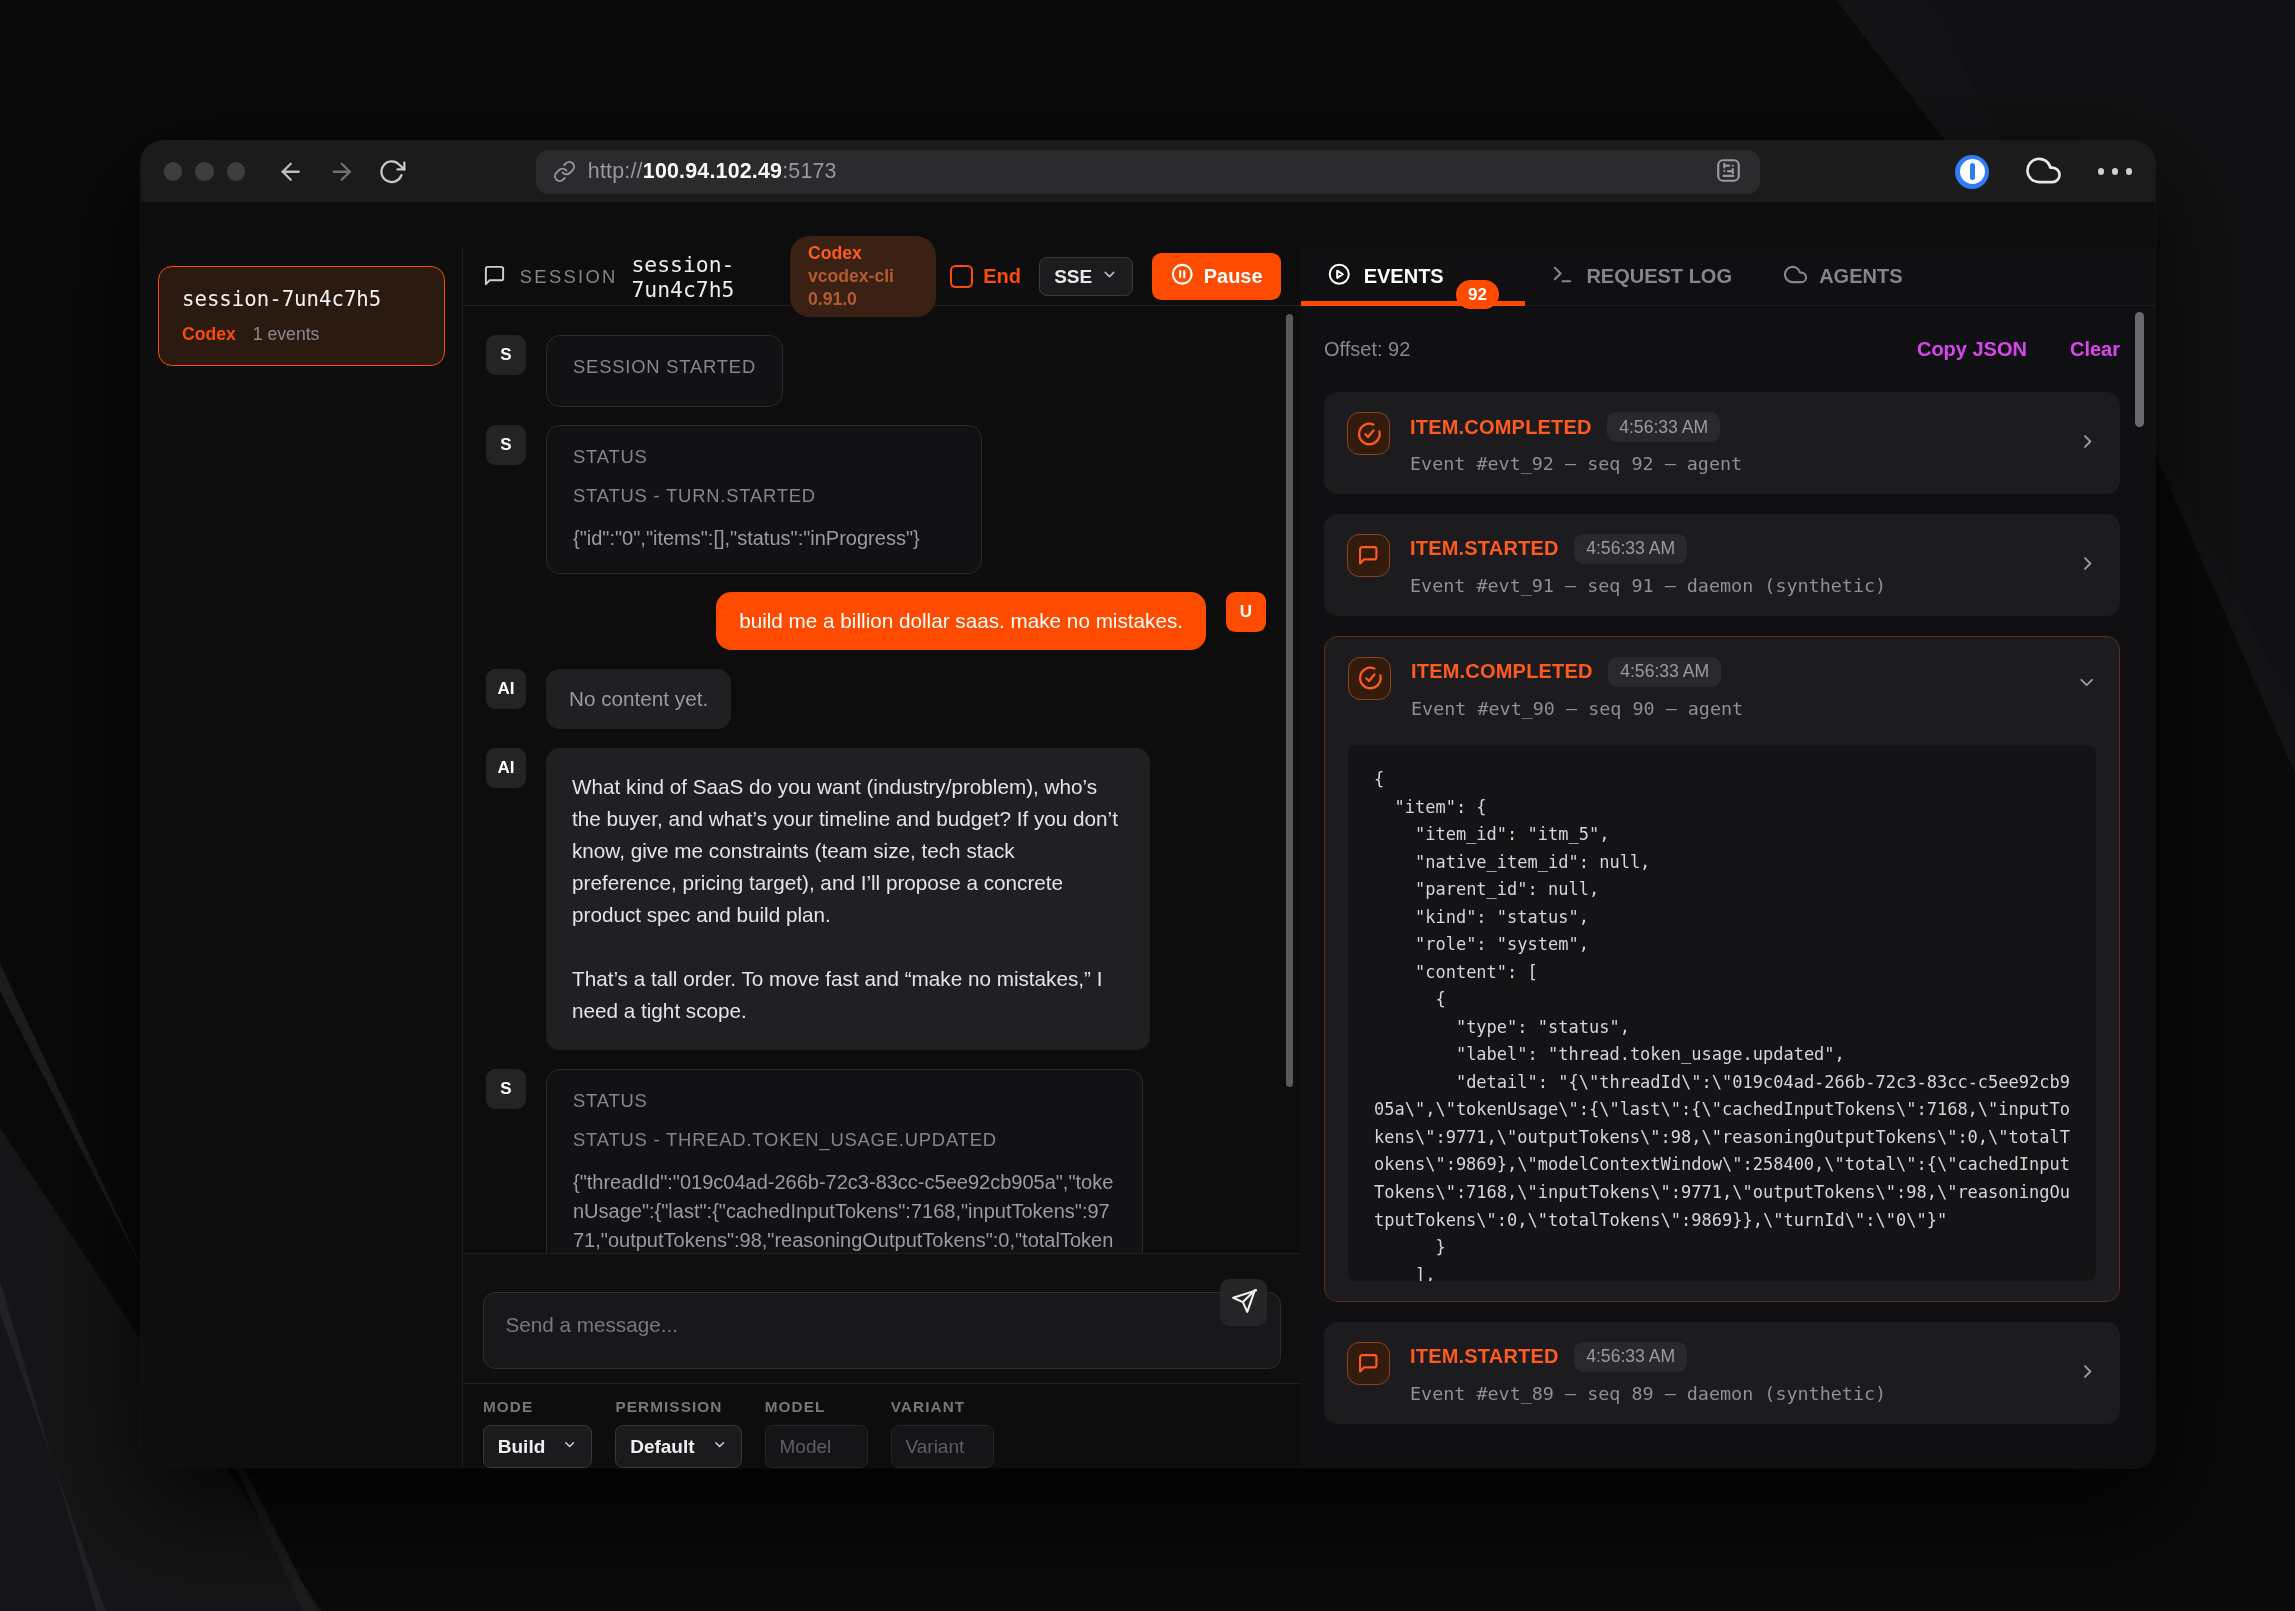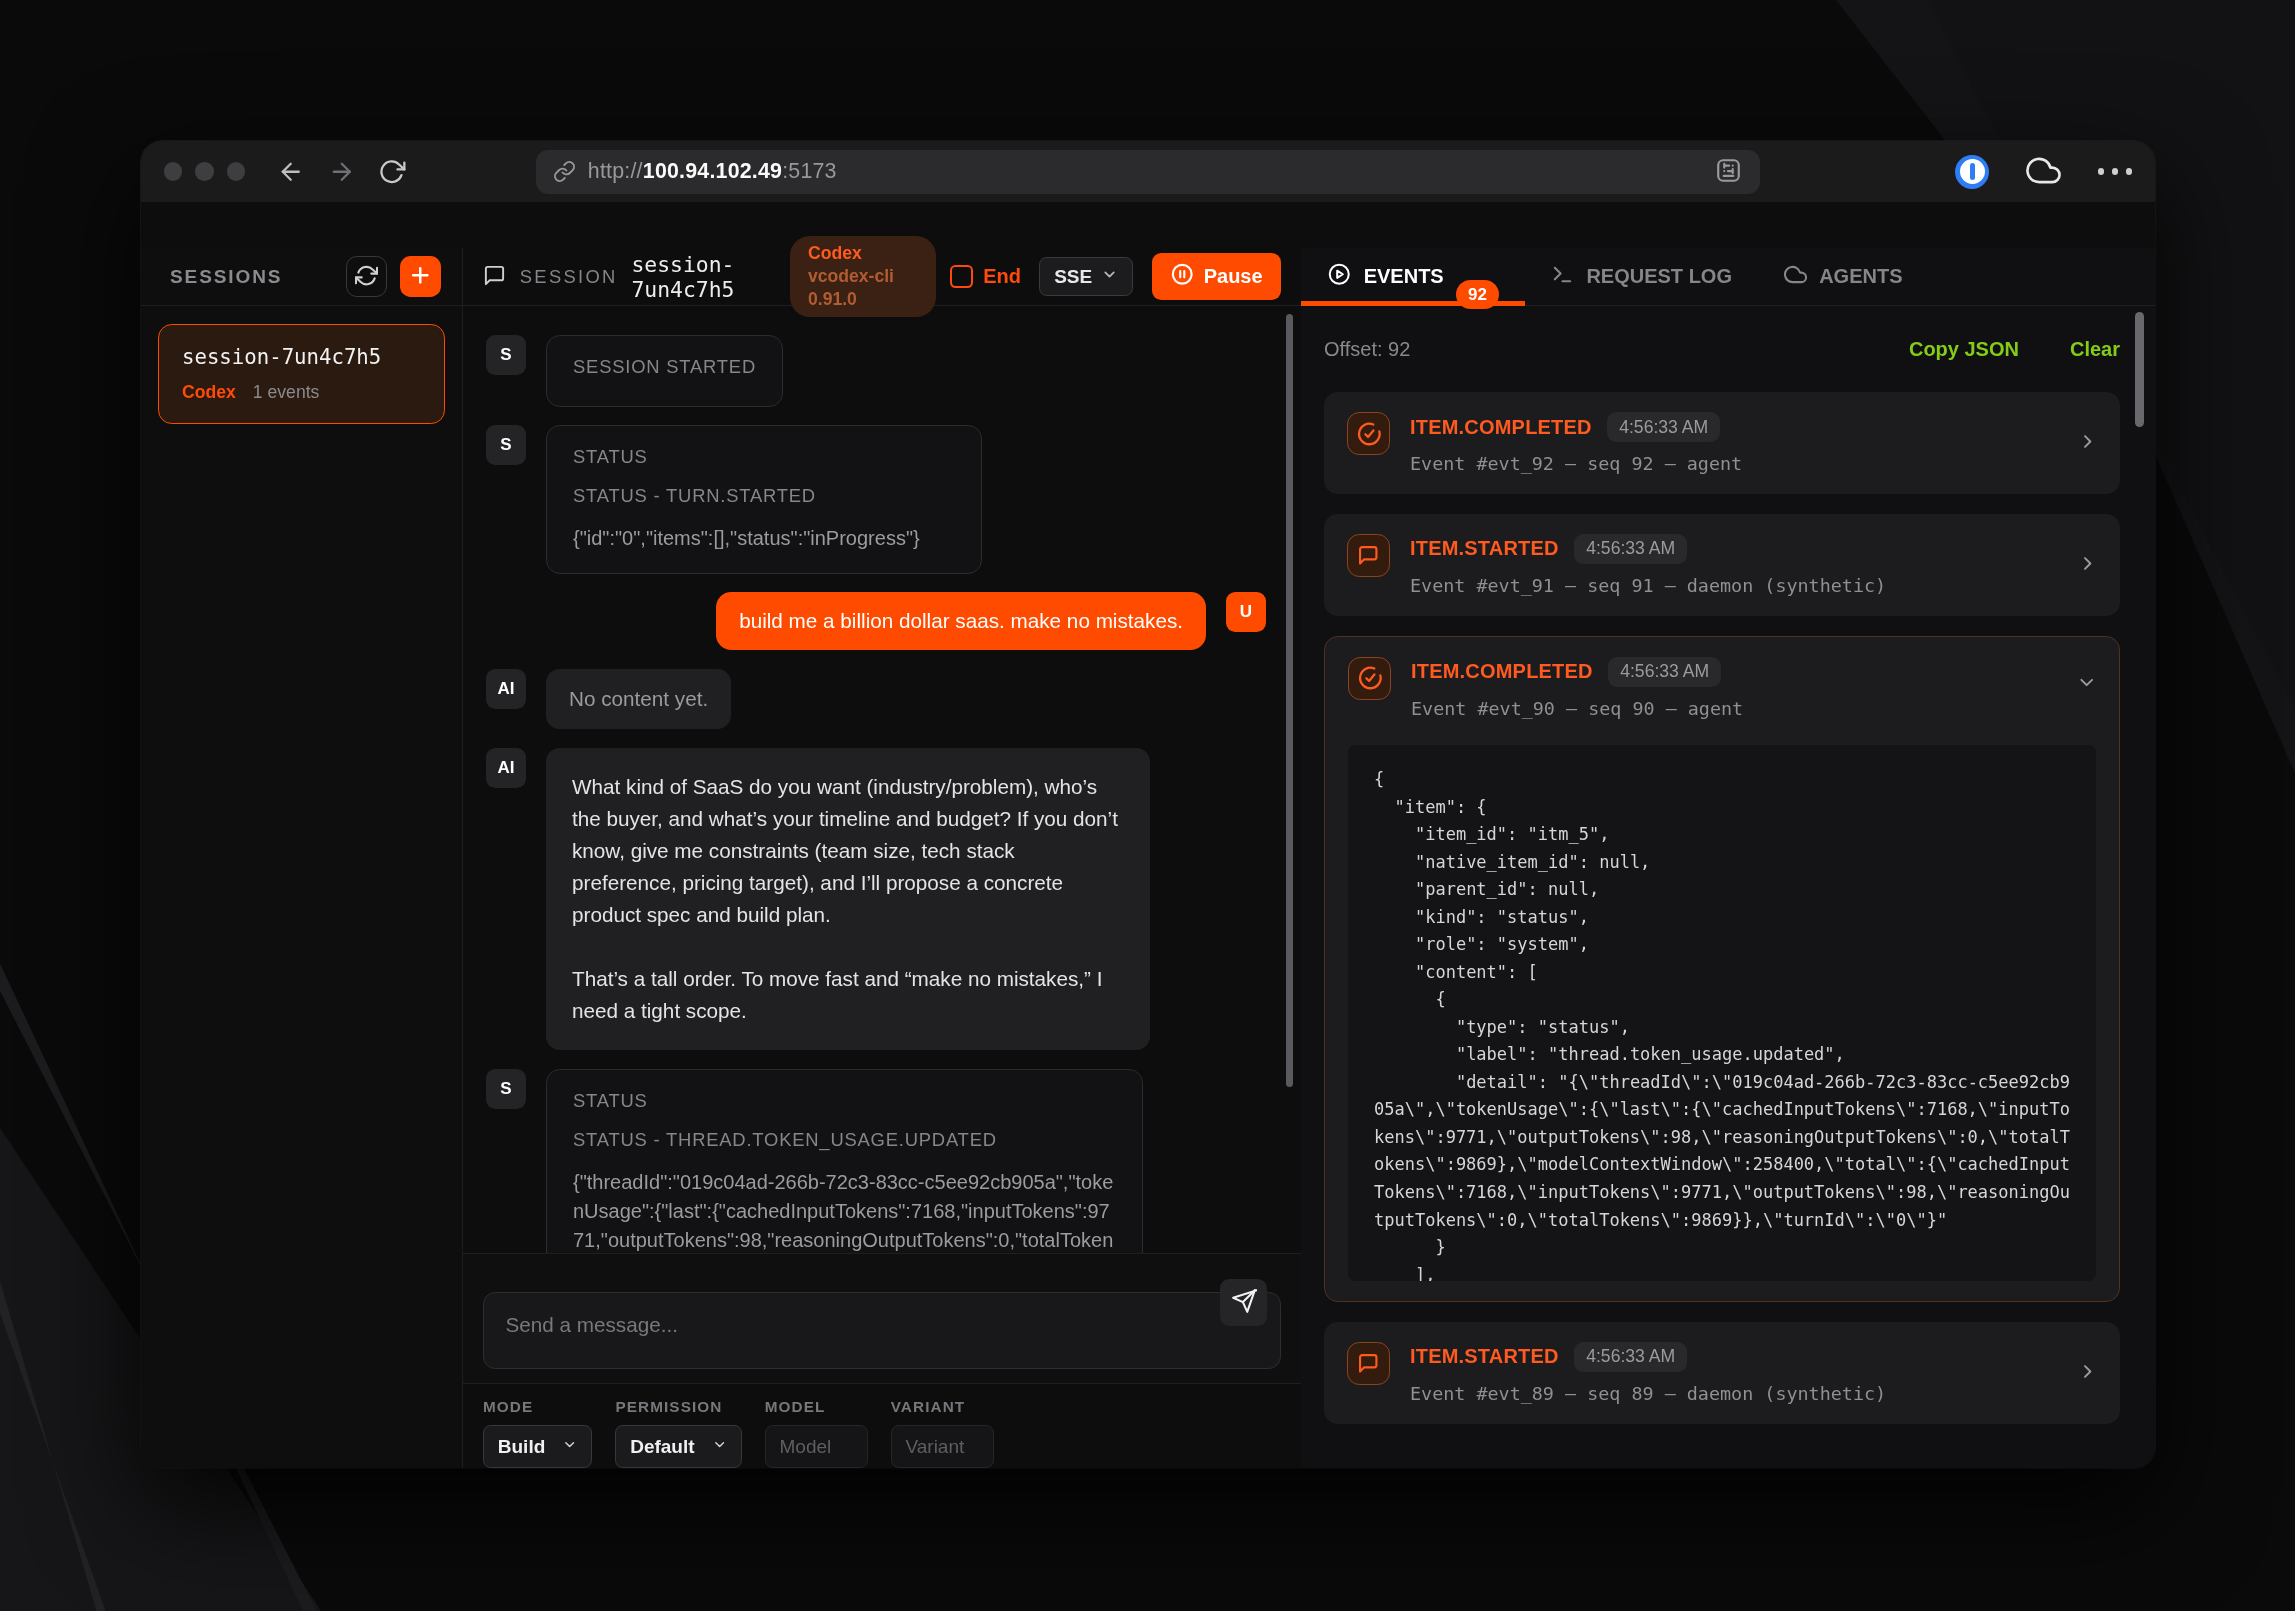--- a/index.html
+++ b/index.html
@@ -130,21 +130,21 @@
   .tabbar { height:58px; flex:0 0 auto; border-bottom:0.8px solid #1f1f22; display:flex; align-items:stretch; }
   .tab { display:flex; align-items:center; gap:12.2px; padding:0 26px; position:relative; font-size:20px; font-weight:700; color:#85858a; }
   .tab.active { color:#fff; }
   .tab.active::after { content:""; position:absolute; left:0; right:0; bottom:-0.8px; height:4.6px; background:#ff4b00; }
   .tab .cnt { background:#ff4b00; color:#fff; border-radius:764px; padding:4.6px 12.2px; font-size:17px; font-weight:700;margin-top:36px; }
   .ev-content { flex:1; position:relative; overflow:hidden; padding:0 35px 0 23px; min-height:0; }
   .ev-thumb { position:absolute; right:10.7px; top:6.1px; width:9.2px; height:115px; border-radius:4.6px; background:#69696d; }
   .ev-toolbar { margin-top:32px; display:flex; align-items:flex-end; }
   .offset { font-size:20px; color:#88888d; }
   .ev-toolbar .acts { margin-left:auto; display:flex; gap:43px; }
-  .ev-toolbar .acts span { color:#84cc16; font-size:20px; font-weight:700;margin-left:8px; }
+  .ev-toolbar .acts span { color:#d946ef; font-size:20px; font-weight:700; }
   .evlist { margin-top:31px; display:flex; flex-direction:column; gap:20px; }
   .evcard { background:#1c1c1e; border-radius:13.8px; padding:20px 23px; position:relative; }
   .evcard.expanded { border:1.5px solid #55301c; }
   .evhead { display:flex; gap:20px; }
   .evicon { width:43px; height:43px; flex:0 0 auto; border-radius:12.2px; background:#331c0e; border:1.5px solid #8a4420;
     display:flex; align-items:center; justify-content:center; color:#ff5a1f; }
   .evtitle-row { display:flex; align-items:center; gap:15.3px; }
   .evtype { color:#ff5a1f; font-size:20px; font-weight:700; letter-spacing:0.2px; }
   .evtime { background:#29292c; border-radius:9.2px; padding:4.6px 12.2px; color:#9a9a9f; font-size:17.6px; }
   .evsub { margin-top:10.7px; color:#8f8f94; font-size:18.4px; }
@@ -223,42 +223,20 @@
           <i></i>
           <i></i>
         </span>
     </div>
   </div>
 
 
   <div class="main">
 
     <div class="sidebar">
-      <div class="sidebar-head">
-        <span class="sidebar-title">SESSIONS</span>
-        <span class="sidebar-actions">
-          <span class="iconbtn">
-            <span>
-              <svg width="23" height="23" viewBox="0 0 24 24" fill="none" stroke="currentColor" stroke-width="2.2" stroke-linecap="round" stroke-linejoin="round">
-                  <path d="M23 4v6h-6"></path>
-                  <path d="M1 20v-6h6"></path>
-                  <path d="M3.51 9a9 9 0 0 1 14.85-3.36L23 10"></path>
-                  <path d="M1 14l4.64 4.64A9 9 0 0 0 20.49 15"></path>
-                </svg>
-            </span>
-          </span>
-          <span class="plusbtn">
-            <span>
-              <svg width="24.5" height="24.5" viewBox="0 0 24 24" fill="none" stroke="#fff" stroke-width="2.4" stroke-linecap="round">
-                  <path d="M12 5v14M5 12h14"></path>
-                </svg>
-            </span>
-          </span>
-        </span>
-      </div>
       <div class="session-card">
         <div class="session-name mono">session-7un4c7h5</div>
         <div class="session-meta">
           <span class="session-provider">Codex</span>
           <span class="session-count">1 events</span>
         </div>
       </div>
     </div>
 
     <div class="chatcol">

